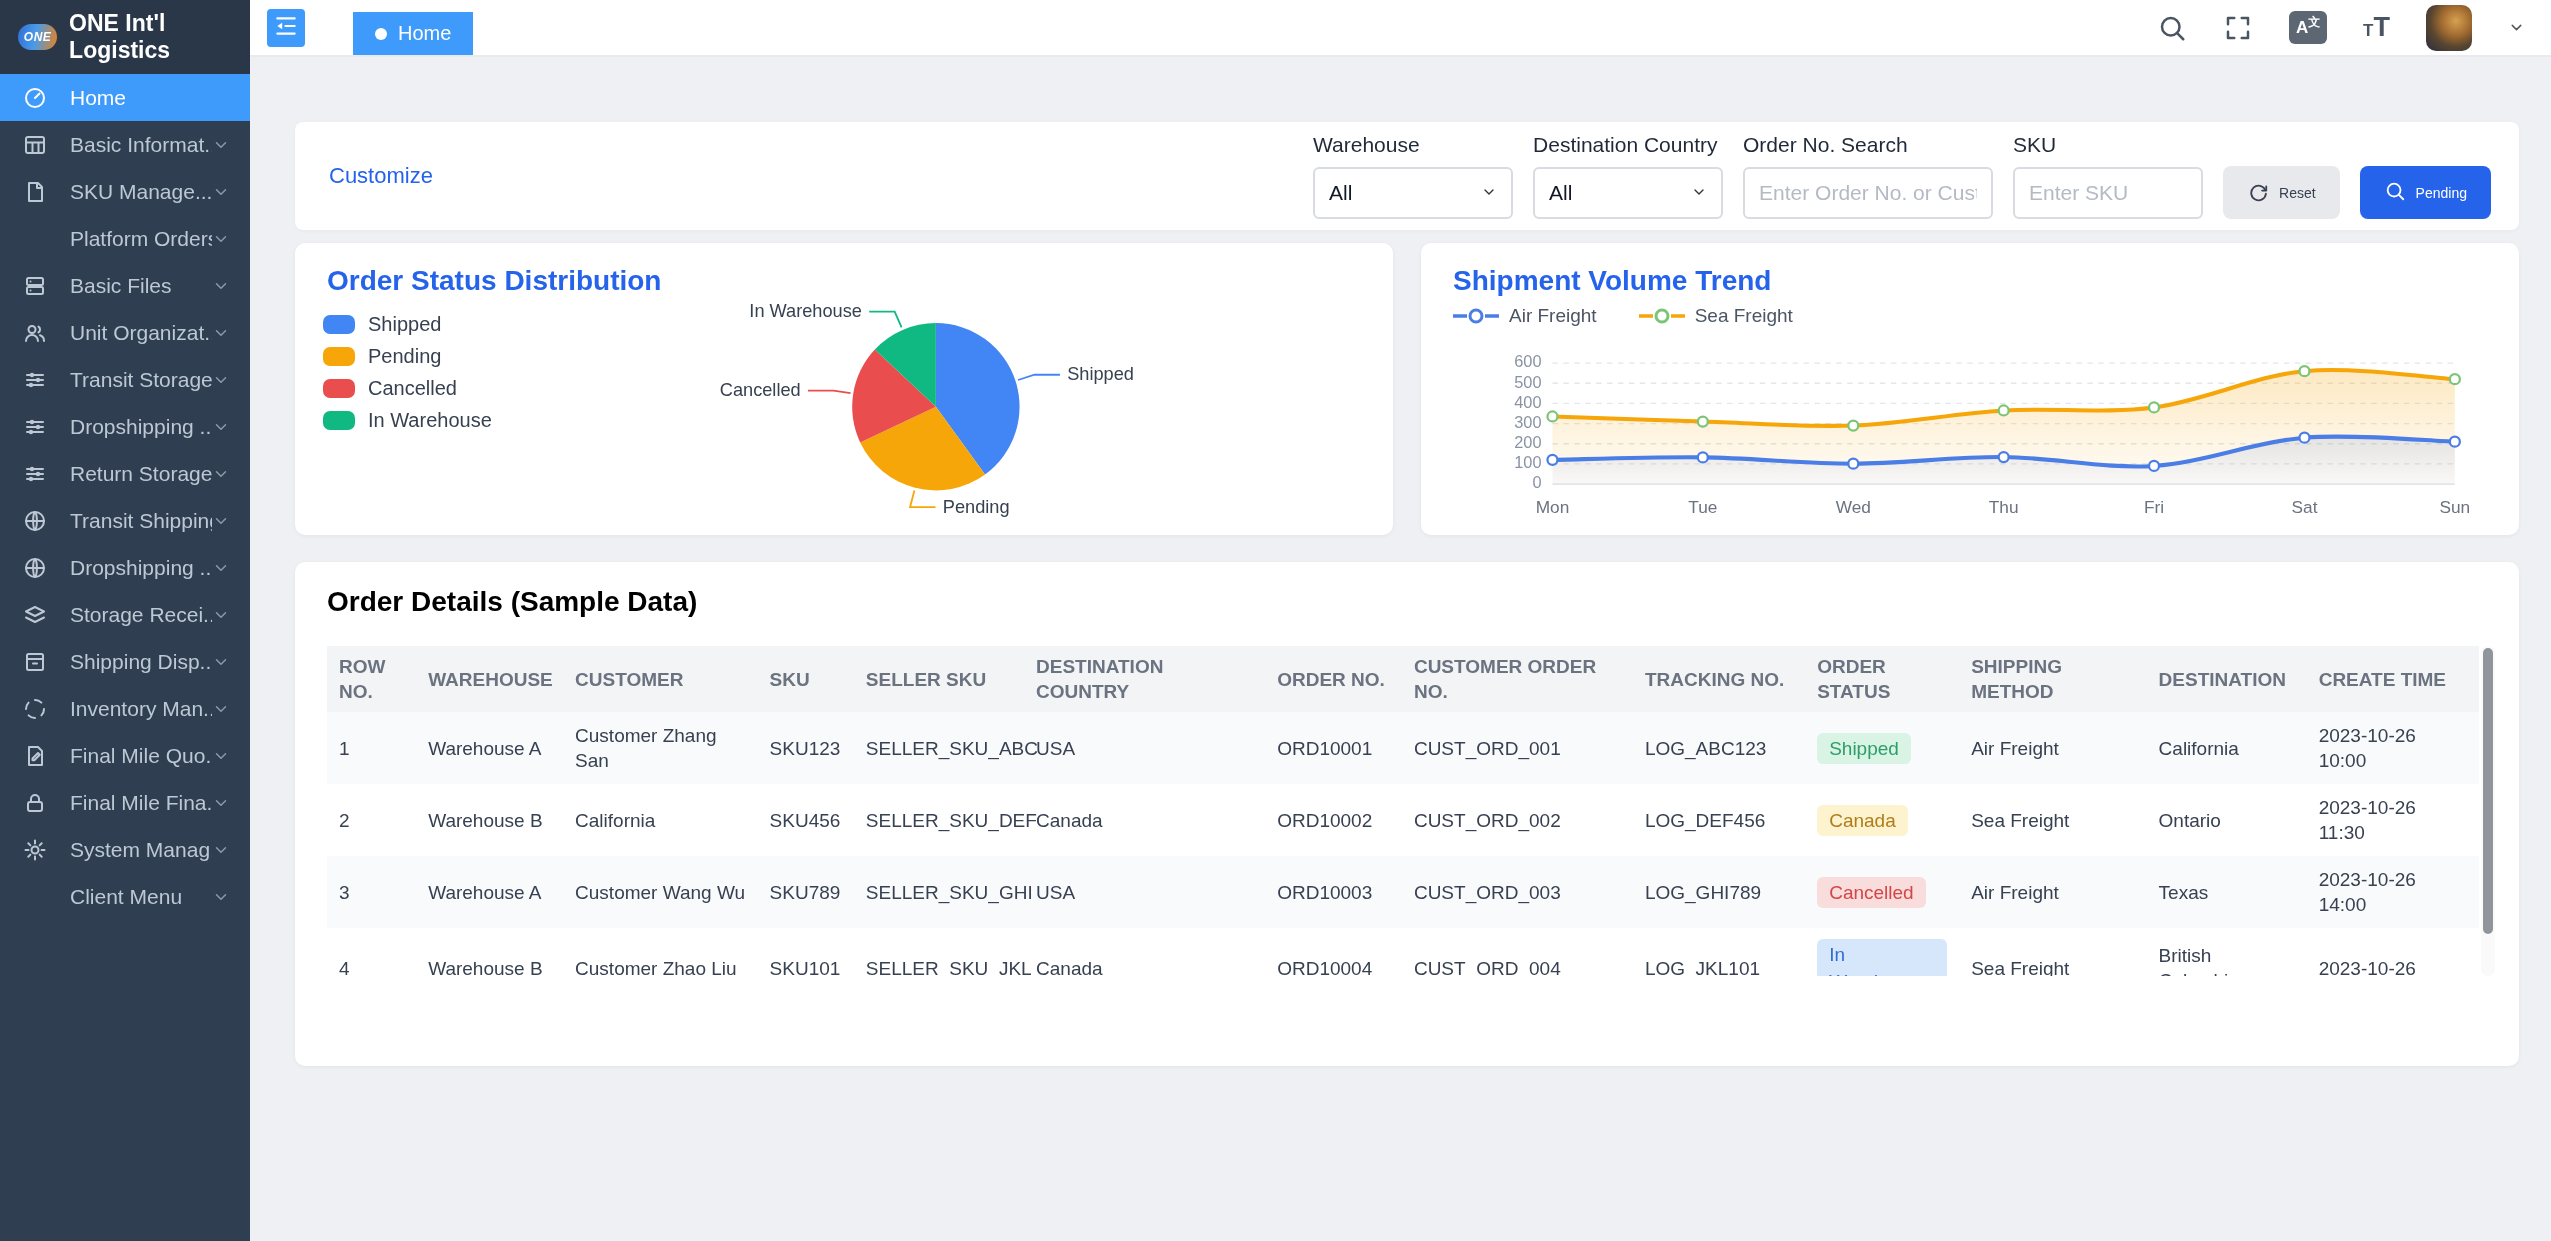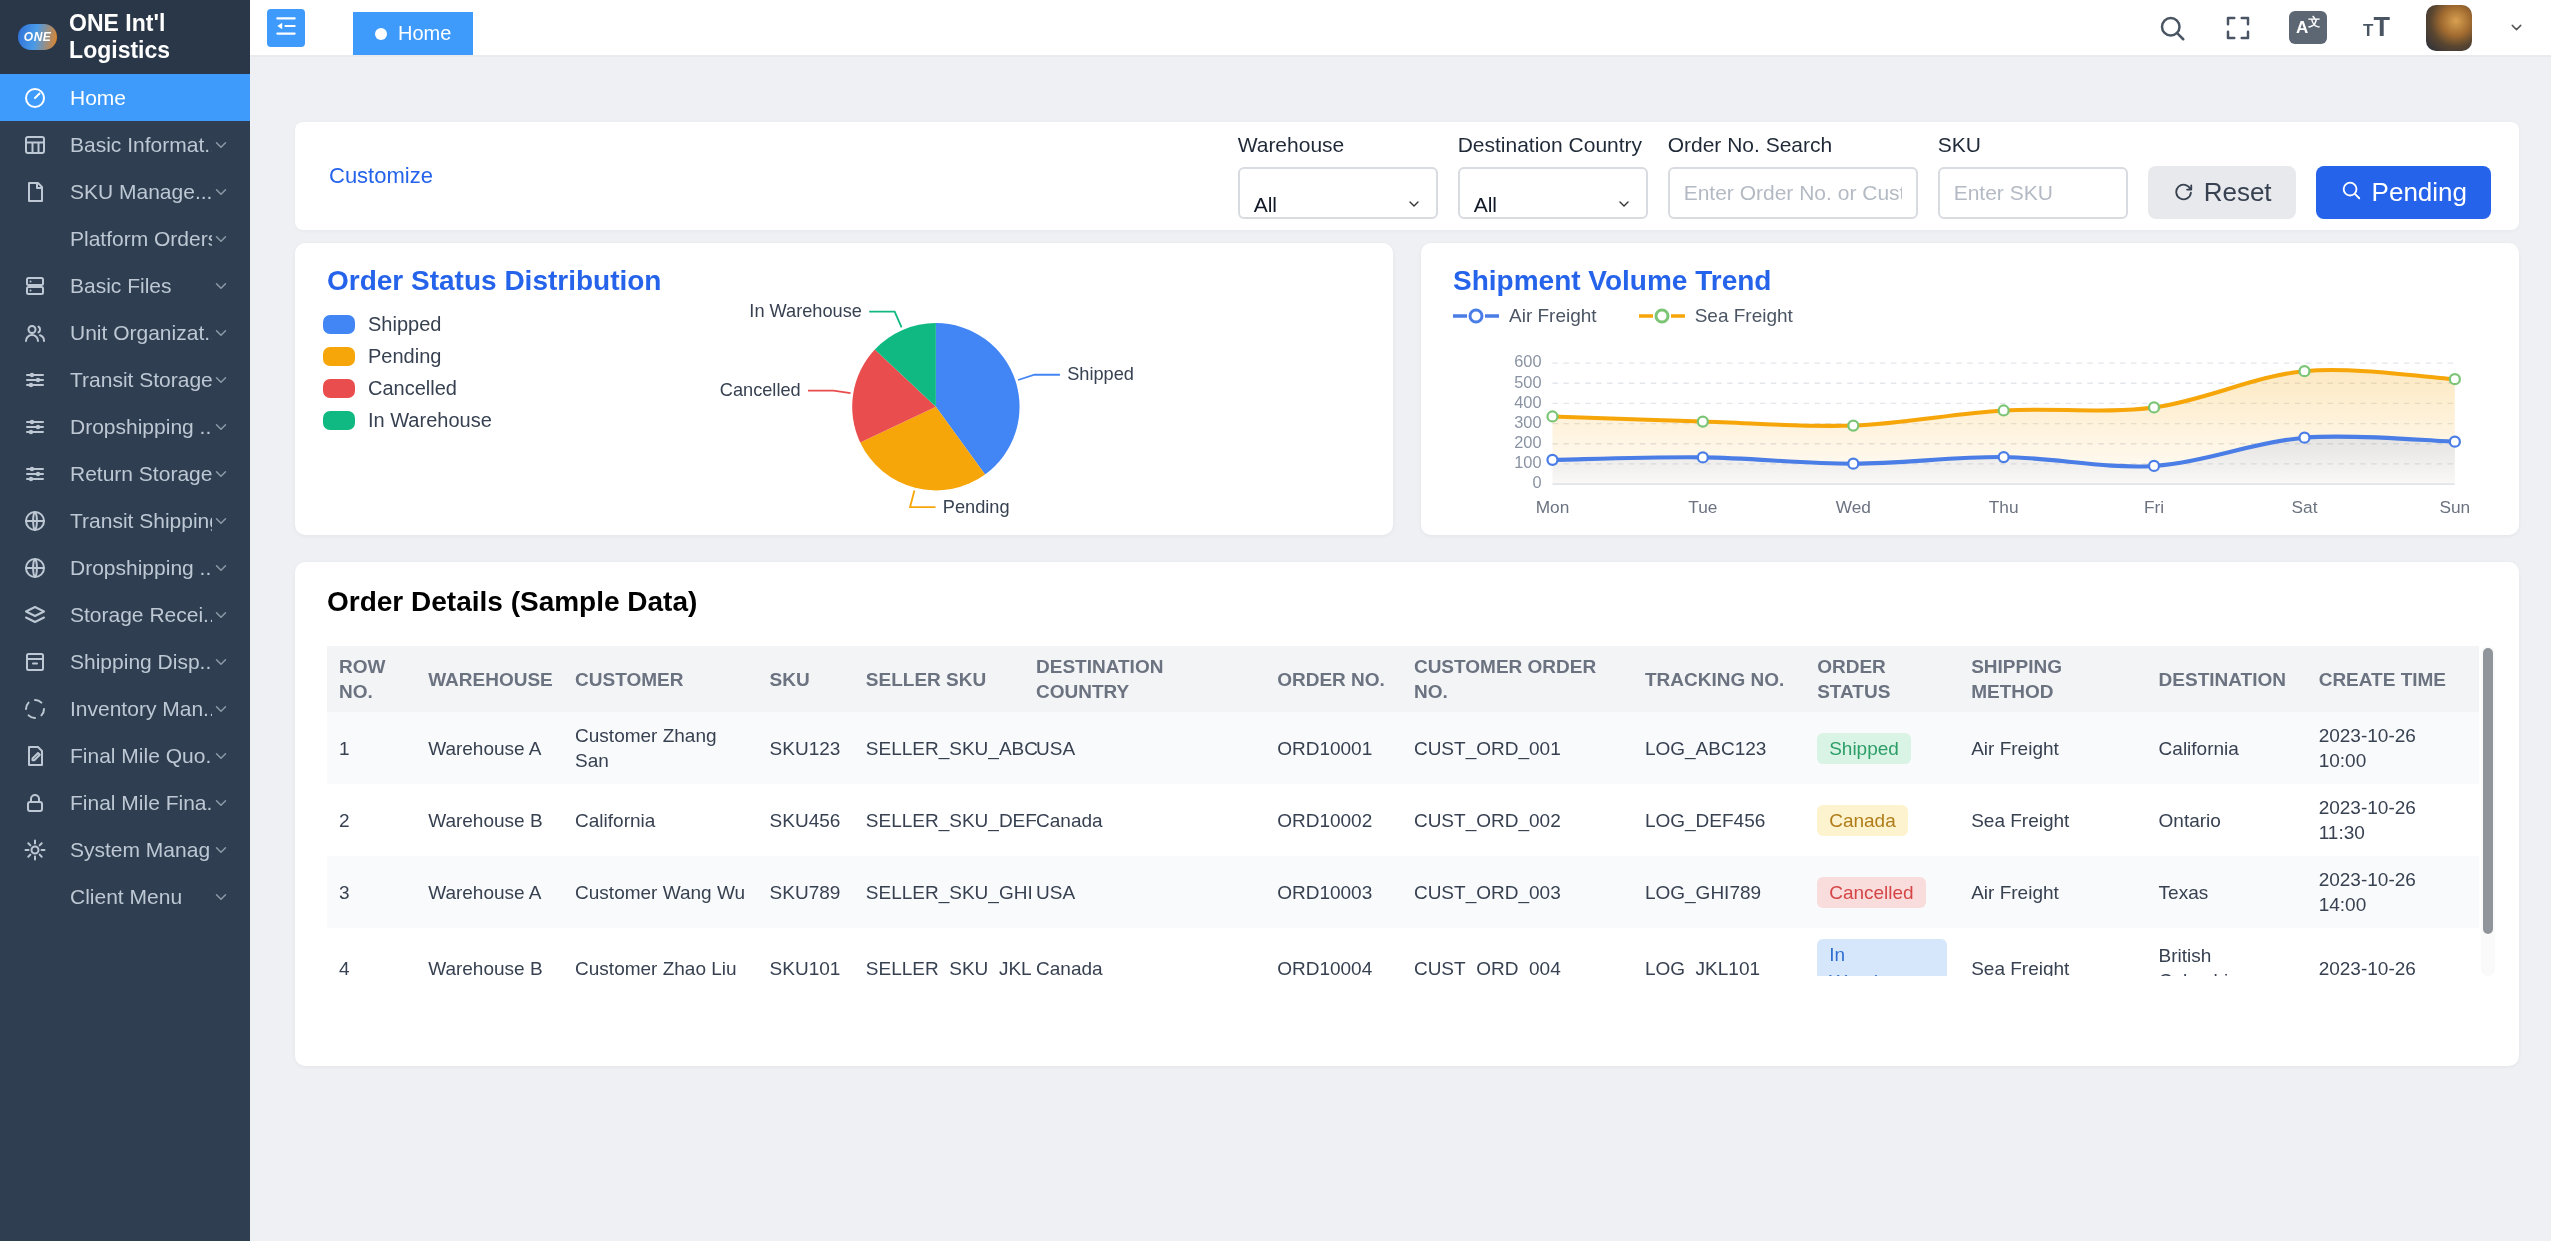--- a/index.html
+++ b/index.html
@@ -37,26 +37,26 @@
   .caret { color:#555; display:flex; cursor:pointer; }
   .caret svg { width:17px; height:17px; }
 
   
   .toolbar-card { margin:65px 32px 0 45px; height:108px; background:#fff; border-radius:8px; display:flex; align-items:center; padding:0 28px 0 8px; box-shadow:0 1px 4px rgba(0,0,0,.04); }
   .page-title { font-size:34px; font-weight:bold; color:#1f2937; }
   .customize { margin-left:26px; color:#2563eb; font-size:22px; cursor:pointer; }
   .filters { margin-left:auto; display:flex; gap:20px; align-items:flex-end; }
   .fgroup { display:flex; flex-direction:column; gap:10px; }
   .flabel { font-size:21px; color:#1f2937; }
-  .fselect { height:52px; border:2px solid #d8dbe0; border-radius:6px; background:#fff; display:flex; align-items:flex-end; justify-content:space-between; padding:0 14px; font-size:21px; color:#111827; cursor:pointer; }
+  .fselect { height:52px; border:2px solid #d8dbe0; border-radius:6px; background:#fff; display:flex; align-items:center; justify-content:space-between; padding:0 14px; font-size:21px; color:#111827; cursor:pointer; }
   .fselect svg { width:16px; height:16px; color:#333; }
   .finput { height:52px; border:2px solid #d8dbe0; border-radius:6px; padding:0 14px; font-size:21px; color:#111827; font-family:inherit; }
   .finput::placeholder { color:#b4bac4; }
   .w200 { width:200px; } .w190 { width:190px; } .w250 { width:250px; }
-  .btn { height:53px; border:none; border-radius:8px; font-size:26px; display:flex; align-items:center; gap:10px; padding:0 24px; cursor:pointer; font-family:inherit; }
+  .btn { height:53px; border:none; border-radius:8px; font-size:14px; display:flex; align-items:center; gap:10px; padding:0 24px; cursor:pointer; font-family:inherit; }
   .btn svg { width:22px; height:22px; }
   .btn-reset { background:#e7e9ec; color:#374151; }
   .btn-search { background:#2563eb; color:#fff; }
 
   
   .cards { display:flex; gap:28px; margin:13px 32px 0 45px; }
   .card { flex:1 1 0; height:292px; background:#fff; border-radius:10px; position:relative; box-shadow:0 1px 4px rgba(0,0,0,.05); }
   .card-title { position:absolute; left:32px; top:22px; font-size:28px; font-weight:bold; color:#2563eb; }
   .chart-svg { position:absolute; left:0; top:0; width:100%; height:100%; }
   .pie-legend { position:absolute; left:28px; top:70px; display:flex; flex-direction:column; gap:9px; z-index:2; }

